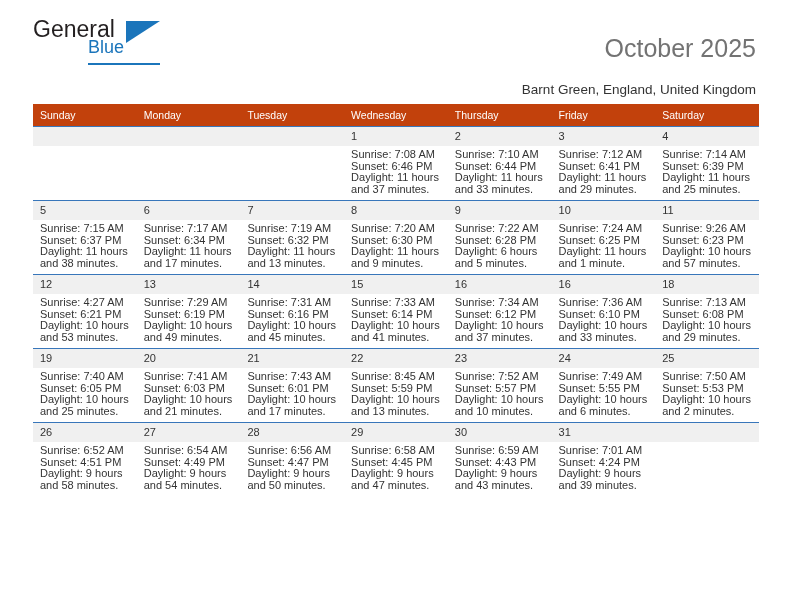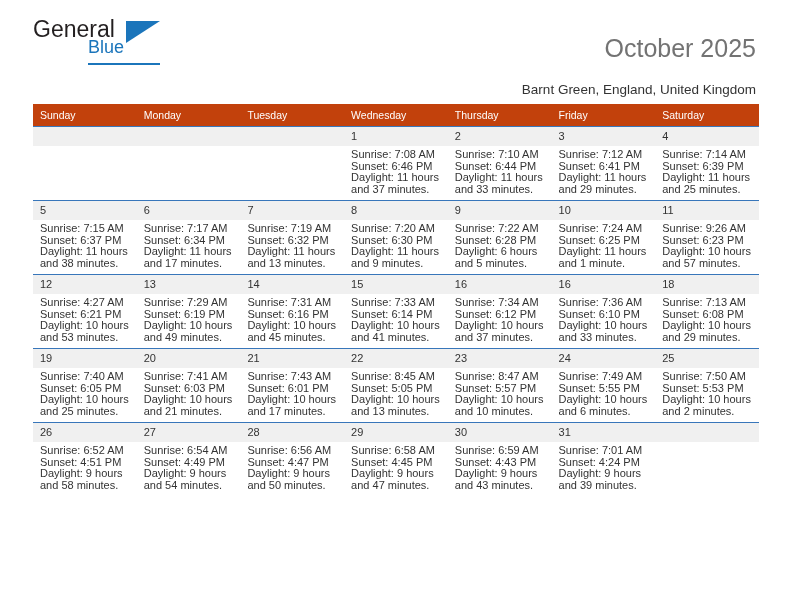--- a/index.html
+++ b/index.html
@@ -362,28 +362,28 @@
             <div class="details">
               <div>Sunrise: 7:43 AM</div>
               <div>Sunset: 6:01 PM</div>
               <div class="daylight-wrap">Daylight: 10 hours and 17 minutes.</div>
             </div>
           </td>
           <td>
             <span class="daynum">22</span>
             <div class="details">
               <div>Sunrise: 8:45 AM</div>
-              <div>Sunset: 5:05 PM</div>
+              <div>Sunset: 5:59 PM</div>
               <div class="daylight-wrap">Daylight: 10 hours and 13 minutes.</div>
             </div>
           </td>
           <td>
             <span class="daynum">23</span>
             <div class="details">
-              <div>Sunrise: 8:47 AM</div>
+              <div>Sunrise: 7:52 AM</div>
               <div>Sunset: 5:57 PM</div>
               <div class="daylight-wrap">Daylight: 10 hours and 10 minutes.</div>
             </div>
           </td>
           <td>
             <span class="daynum">24</span>
             <div class="details">
               <div>Sunrise: 7:49 AM</div>
               <div>Sunset: 5:55 PM</div>
               <div class="daylight-wrap">Daylight: 10 hours and 6 minutes.</div>

